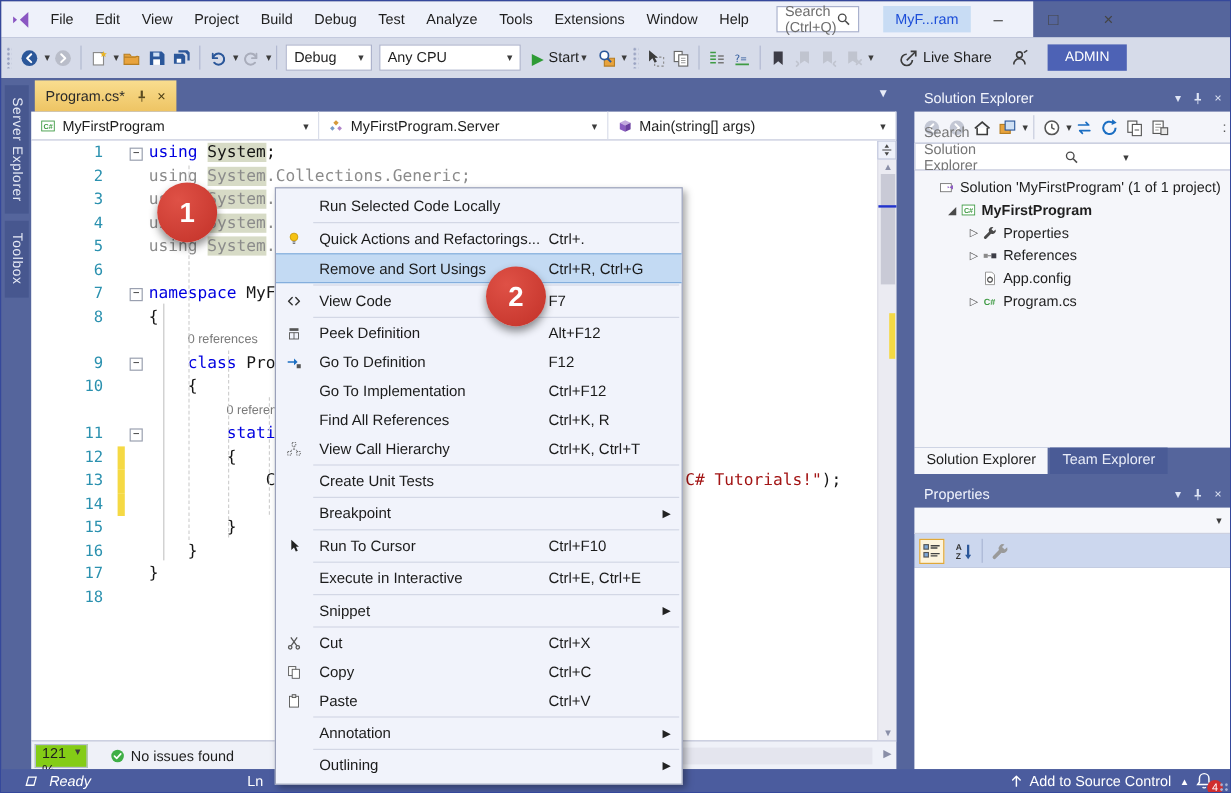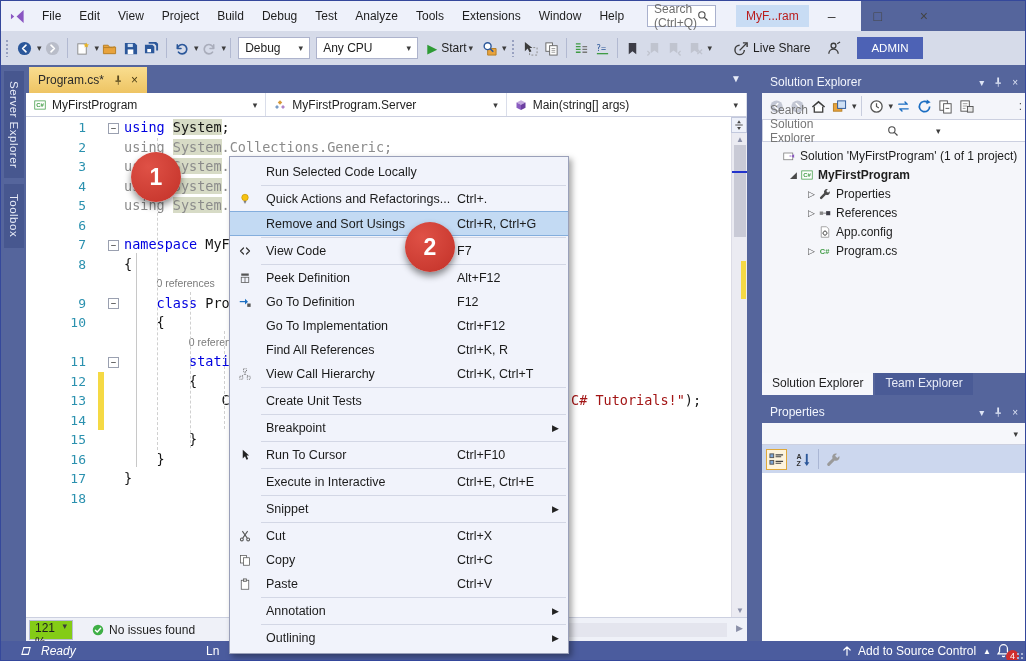--- a/index.html
+++ b/index.html
@@ -13,33 +13,33 @@
   .ic.sm svg { width:12px; height:12px; }
 
   
   #titlebar { left:0; top:0; width:860px; height:30px; background:#eef1fa; display:flex; align-items:center; }
   #vs-logo { margin:0 8px 0 9px; }
   #menubar { display:flex; }
   #menubar .mtop { padding:4px 9px; color:#1e1e1e; }
   #qsearch { margin-left:14px; width:122px; height:22px; background:#fff; border:1px solid #a9b1cd;
              display:flex; align-items:center; padding:0 6px; color:#6d6d6d; }
   #qsearch span { flex:1; }
-  #wintitle { margin-left:20px; background:#c8dcf4; padding:4px 10px; color:#b91c1c; }
+  #wintitle { margin-left:20px; background:#c8dcf4; padding:4px 10px; color:#1d4ed8; }
   #caption-btns { margin-left:auto; display:flex; }
   .capbtn { width:46px; height:29px; display:flex; align-items:center; justify-content:center; color:#444; font-size:14px; }
 
   
   #toolbar { left:0; top:30px; width:1024px; height:34px; background:#d6dbe9; display:flex; align-items:center; }
   .grip { width:5px; height:18px; margin:0 4px; background-image:radial-gradient(#98a1c0 1px, transparent 1.2px); background-size:4px 4px; }
   .tsep { width:1px; height:20px; background:#b2b9d1; margin:0 4px; }
   .tbtn { padding:2px 3px; display:flex; align-items:center; }
   .dd { color:#3c3c3c; font-size:9px; margin-left:2px; }
   .combo { background:#fff; border:1px solid #adb3cc; height:22px; display:flex; align-items:center; padding:0 6px; margin:0 3px; }
   .combo .dd { margin-left:auto; }
-  #combo-config { width:72px; } #combo-platform { width:102px; }
+  #combo-config { width:72px; } #combo-platform { width:118px; }
   #start-btn { display:flex; align-items:center; margin:0 6px; color:#1e1e1e; }
   #start-btn .play { color:#2e9b35; font-size:13px; margin-right:4px; }
   #liveshare { display:flex; align-items:center; margin-left:18px; }
   #liveshare span { margin-left:4px; }
   #feedback { margin-left:16px; }
   #admin-btn { margin-left:16px; margin-right:8px; background:#4d62b5; color:#fff; padding:5px 14px; font-size:11.5px; }
 
   
   #leftstrip { left:0; top:64px; width:25px; height:576px; }
   .vtab { writing-mode:vertical-rl; background:#47578f; color:#e6eaf6; font-size:11.5px; padding:10px 4px; margin:6px 0 0 3px; letter-spacing:.5px; }

